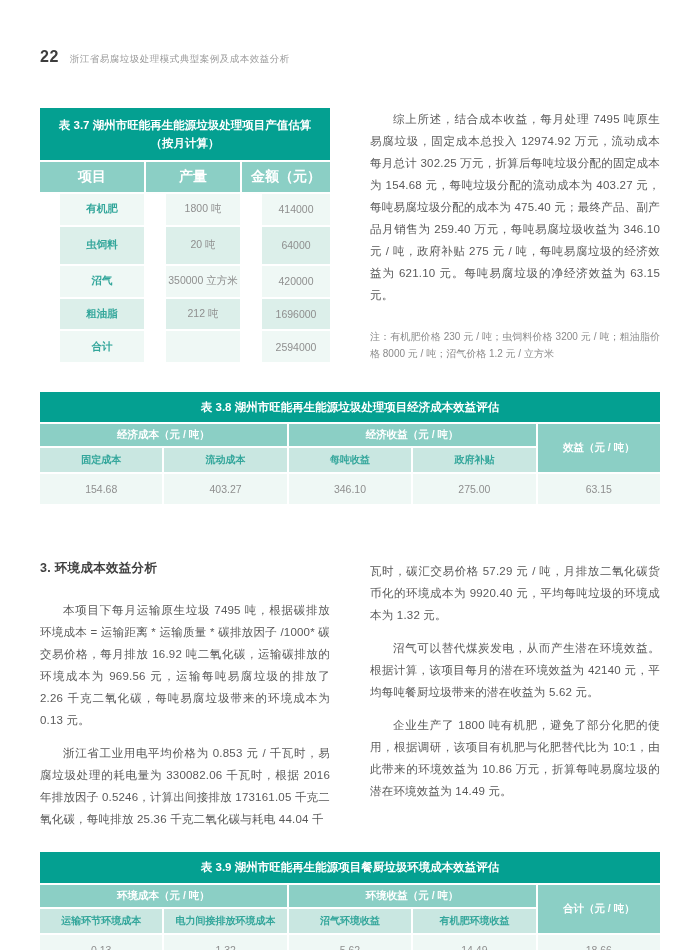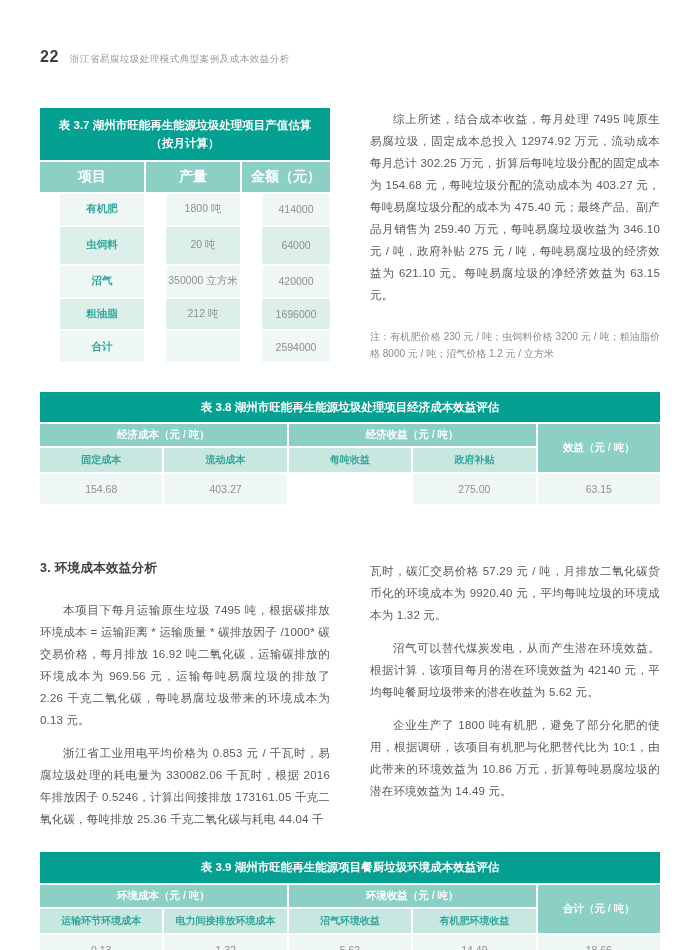--- a/index.html
+++ b/index.html
@@ -146,20 +146,21 @@
     <div class="tbl-title">表 3.8 湖州市旺能再生能源垃圾处理项目经济成本效益评估</div>
     <div class="th band b1">经济成本（元 / 吨）</div>
     <div class="th band b2">经济收益（元 / 吨）</div>
     <div class="th band b3">效益（元 / 吨）</div>
     <div class="sub-th s2">流动成本</div>
     <div class="sub-th s1">固定成本</div>
     <div class="sub-th s3">每吨收益</div>
     <div class="sub-th s4">政府补贴</div>
     <div class="cell d d1">154.68</div>
     <div class="cell d d2">403.27</div>
+    <div class="cell d d3">346.10</div>
     <div class="cell d d4">275.00</div>
     <div class="cell d d5">63.15</div>
   </div>
 
   <div class="two-col text-row">
     <div>
       <h3 class="section-heading">3. 环境成本效益分析</h3>
       <p class="para indent">本项目下每月运输原生垃圾 7495 吨，根据碳排放环境成本 = 运输距离 * 运输质量 * 碳排放因子 /1000* 碳交易价格，每月排放 16.92 吨二氧化碳，运输碳排放的环境成本为 969.56 元，运输每吨易腐垃圾的排放了 2.26 千克二氧化碳，每吨易腐垃圾带来的环境成本为 0.13 元。</p>
       <p class="para indent">浙江省工业用电平均价格为 0.853 元 / 千瓦时，易腐垃圾处理的耗电量为 330082.06 千瓦时，根据 2016 年排放因子 0.5246，计算出间接排放 173161.05 千克二氧化碳，每吨排放 25.36 千克二氧化碳与耗电 44.04 千</p>
     </div>

